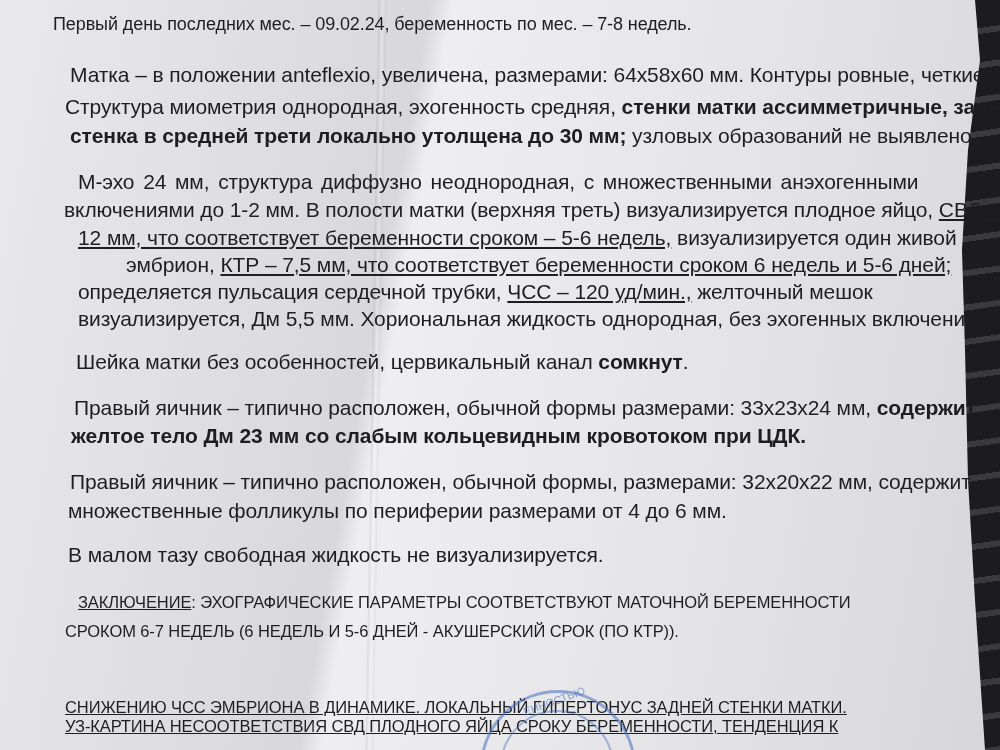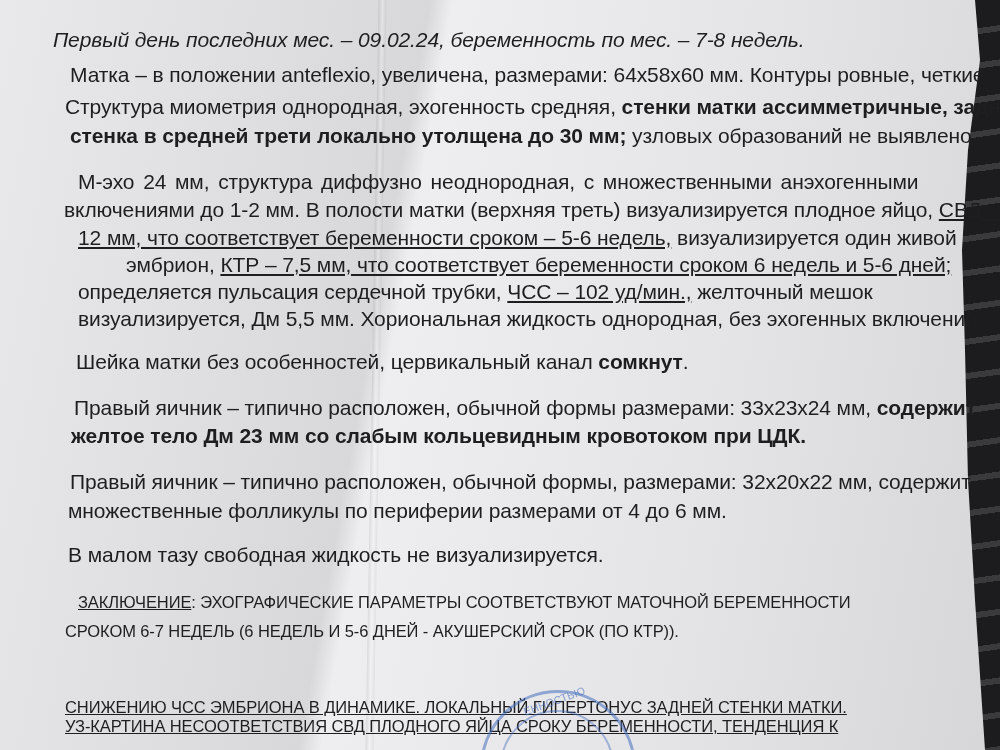--- a/index.html
+++ b/index.html
@@ -22,31 +22,31 @@
     border:2px solid rgba(70,110,190,0.45);}
   .stamp-text{position:absolute;left:522px;top:695px;color:rgba(70,110,190,0.6);font-size:11px;transform:rotate(-20deg);}
 </style>
 </head>
 <body>
 
 <div class="fabric"></div>
 <div class="paper"></div>
 <div class="fold"></div>
 
-<div class="txt" style="left:53px;top:28px;font-size:21px;font-style:italic;">Первый день последних мес. – 09.02.24,  беременность по мес. – 7-8 недель.</div>
+<div class="txt" style="left:53px;top:14px;font-size:18px;">Первый день последних мес. – 09.02.24,  беременность по мес. – 7-8 недель.</div>
 
 <div class="txt" style="left:70px;top:63px;">Матка –  в положении anteflexio, увеличена, размерами:  64x58x60  мм. Контуры ровные, четкие.</div>
 <div class="txt" style="left:65px;top:95px;"><span>Структура миометрия однородная, эхогенность средняя, </span><span class="b">стенки матки ассимметричные, задняя</span></div>
 <div class="txt" style="left:70px;top:124px;"><span class="b">стенка в средней трети локально утолщена до 30 мм;</span><span> узловых образований не выявлено.</span></div>
 
 <div class="txt" style="left:78px;top:170px;word-spacing:3px;">М-эхо  24  мм,  структура  диффузно  неоднородная,  с  множественными  анэхогенными</div>
 <div class="txt" style="left:64px;top:198px;"><span>включениями до 1-2 мм.  В полости матки (верхняя треть) визуализируется плодное яйцо, </span><span class="u">СВД –</span></div>
 <div class="txt" style="left:78px;top:226px;"><span class="u">12 мм,   что соответствует беременности сроком – 5-6 недель,</span><span> визуализируется один живой</span></div>
 <div class="txt" style="left:78px;top:253px;margin-left:48px;"><span>эмбрион, </span><span class="u">КТР  –  7,5    мм,    что  соответствует  беременности  сроком  6  недель  и  5-6  дней;</span></div>
-<div class="txt" style="left:78px;top:280px;"><span>определяется  пульсация  сердечной  трубки,  </span><span class="u">ЧСС  –  102  уд/мин.,</span><span>    желточный  мешок</span></div>
+<div class="txt" style="left:78px;top:280px;"><span>определяется  пульсация  сердечной  трубки,  </span><span class="u">ЧСС  –  120  уд/мин.,</span><span>    желточный  мешок</span></div>
 <div class="txt" style="left:78px;top:307px;">визуализируется, Дм 5,5  мм. Хориональная жидкость однородная, без эхогенных включений.</div>
 
 <div class="txt" style="left:76px;top:350px;"><span>Шейка матки без особенностей, цервикальный канал </span><span class="b">сомкнут</span><span>.</span></div>
 
 <div class="txt" style="left:74px;top:396px;"><span>Правый  яичник  –  типично  расположен,  обычной  формы  размерами:  33x23x24  мм,  </span><span class="b">содержит</span></div>
 <div class="txt" style="left:71px;top:424px;"><span class="b">желтое тело Дм 23 мм со слабым  кольцевидным кровотоком при ЦДК.</span></div>
 
 <div class="txt" style="left:70px;top:470px;">Правый  яичник  –   типично  расположен,  обычной  формы,  размерами:  32x20x22  мм,  содержит</div>
 <div class="txt" style="left:68px;top:499px;">множественные фолликулы  по периферии размерами  от 4 до 6 мм.</div>
 

